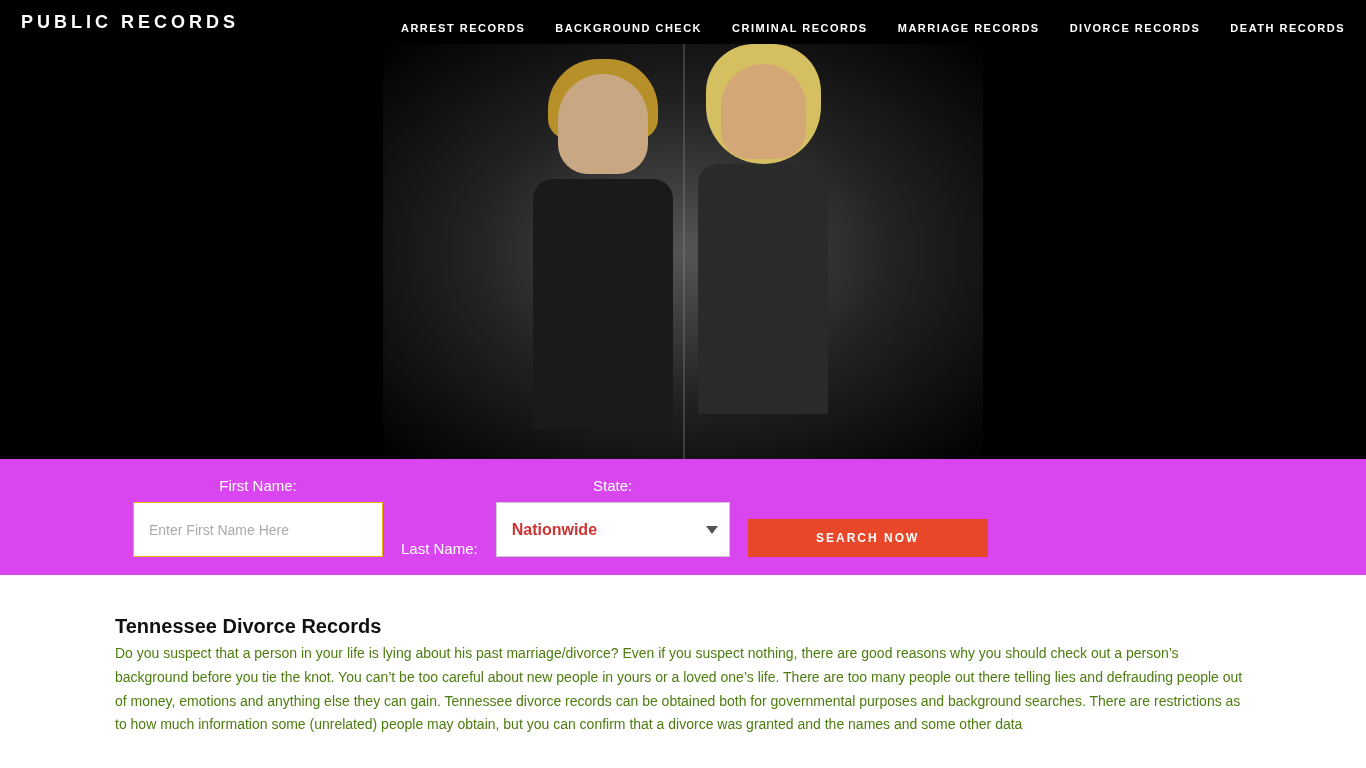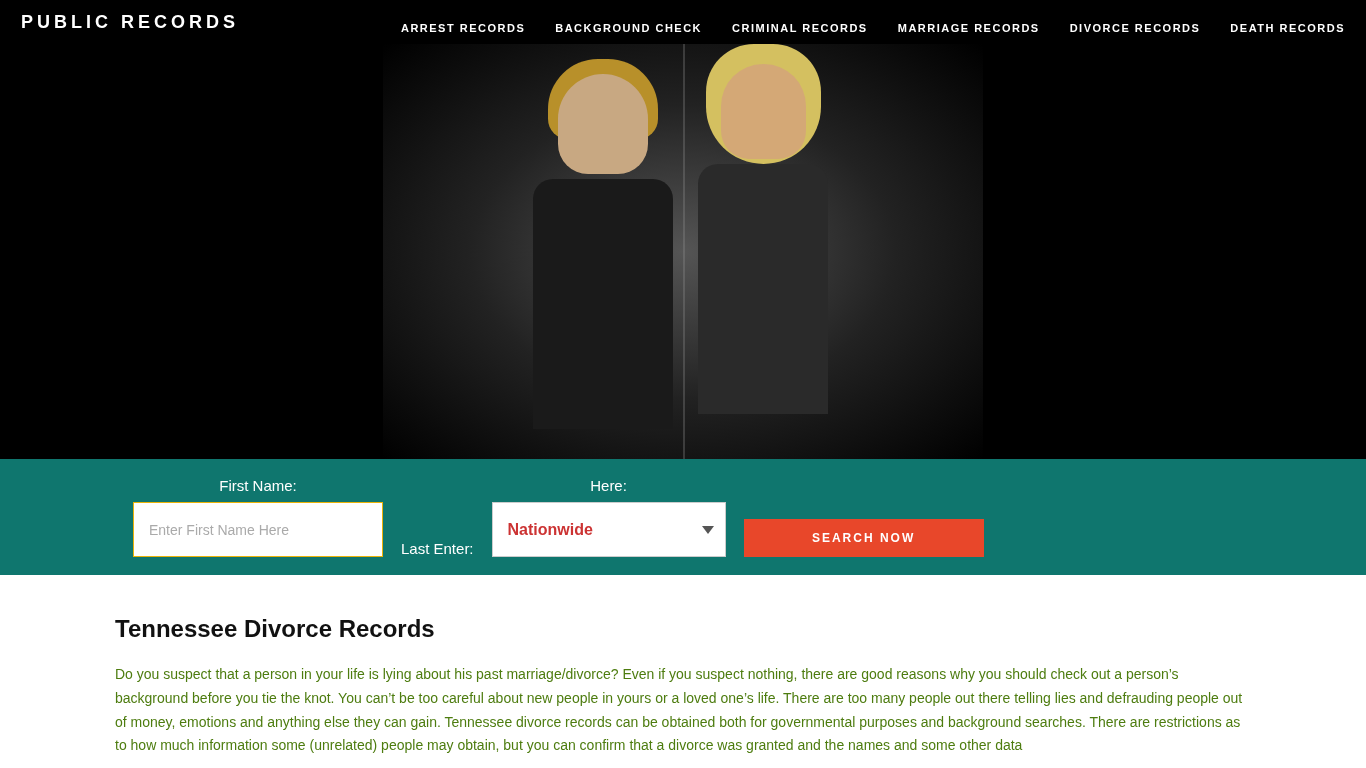--- a/index.html
+++ b/index.html
@@ -228,34 +228,34 @@
       cursor: pointer;
       text-transform: uppercase;
     }
 
     
     #content {
       padding: 40px 115px;
       background: #fff;
     }
     #content h1 {
-      font-size: 24px;
+      font-size: 20px;
       font-weight: bold;
       color: #111;
-      margin-bottom: 20px;
+      margin-bottom: 4px;
     }
     #content p {
       font-size: 14px;
       line-height: 1.7;
       color: #4d7c0f;
     }
 
     
     #search-section {
-      background: #0f766e;
+      background: #d946ef;
       width: 100%;
     }
     #search-inner {
       max-width: 1140px;
       margin: 0 auto;
       padding: 18px 20px;
       display: flex;
       align-items: flex-end;
       gap: 18px;
     }
@@ -299,25 +299,25 @@
 
 <section id="search-section">
   <div id="search-inner">
 
     <div class="search-field">
       <label>First Name:</label>
       <input type="text" placeholder="Enter First Name Here" style="">
     </div>
 
     <div class="search-field">
-      <label>Last Enter:</label>
+      <label>Last Name:</label>
     </div>
 
     <div class="state-field">
-      <label>Here:</label>
+      <label>State:</label>
       <div class="state-select-wrapper">
         <select id="state-select"><option value="Nationwide">Nationwide</option><option value="Alabama">Alabama</option><option value="Alaska">Alaska</option><option value="Arizona">Arizona</option><option value="Arkansas">Arkansas</option><option value="California">California</option><option value="Colorado">Colorado</option><option value="Connecticut">Connecticut</option><option value="Delaware">Delaware</option><option value="Florida">Florida</option><option value="Georgia">Georgia</option><option value="Hawaii">Hawaii</option><option value="Idaho">Idaho</option><option value="Illinois">Illinois</option><option value="Indiana">Indiana</option><option value="Iowa">Iowa</option><option value="Kansas">Kansas</option><option value="Kentucky">Kentucky</option><option value="Louisiana">Louisiana</option><option value="Maine">Maine</option><option value="Maryland">Maryland</option><option value="Massachusetts">Massachusetts</option><option value="Michigan">Michigan</option><option value="Minnesota">Minnesota</option><option value="Mississippi">Mississippi</option><option value="Missouri">Missouri</option><option value="Montana">Montana</option><option value="Nebraska">Nebraska</option><option value="Nevada">Nevada</option><option value="New Hampshire">New Hampshire</option><option value="New Jersey">New Jersey</option><option value="New Mexico">New Mexico</option><option value="New York">New York</option><option value="North Carolina">North Carolina</option><option value="North Dakota">North Dakota</option><option value="Ohio">Ohio</option><option value="Oklahoma">Oklahoma</option><option value="Oregon">Oregon</option><option value="Pennsylvania">Pennsylvania</option><option value="Rhode Island">Rhode Island</option><option value="South Carolina">South Carolina</option><option value="South Dakota">South Dakota</option><option value="Tennessee">Tennessee</option><option value="Texas">Texas</option><option value="Utah">Utah</option><option value="Vermont">Vermont</option><option value="Virginia">Virginia</option><option value="Washington">Washington</option><option value="West Virginia">West Virginia</option><option value="Wisconsin">Wisconsin</option><option value="Wyoming">Wyoming</option></select>
         <div class="select-arrow"></div>
       </div>
     </div>
 
     <button id="search-button">SEARCH NOW</button>
   </div>
 </section>
 

